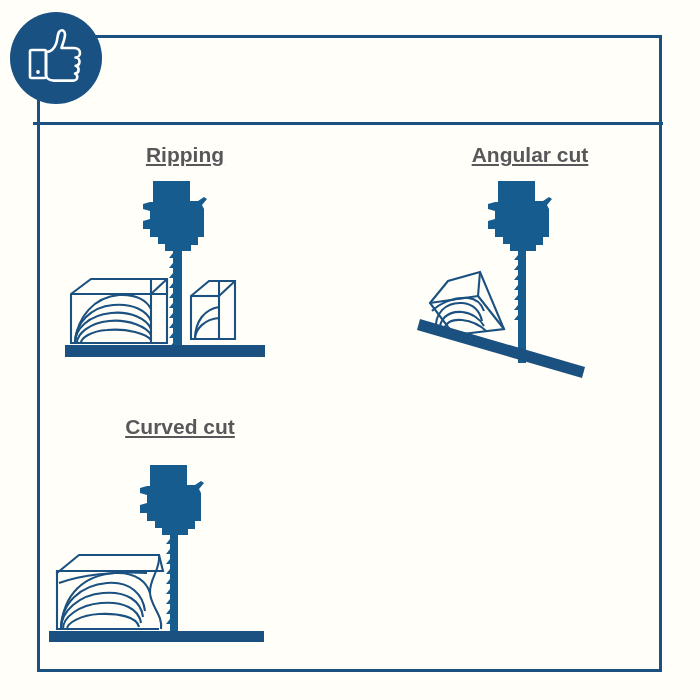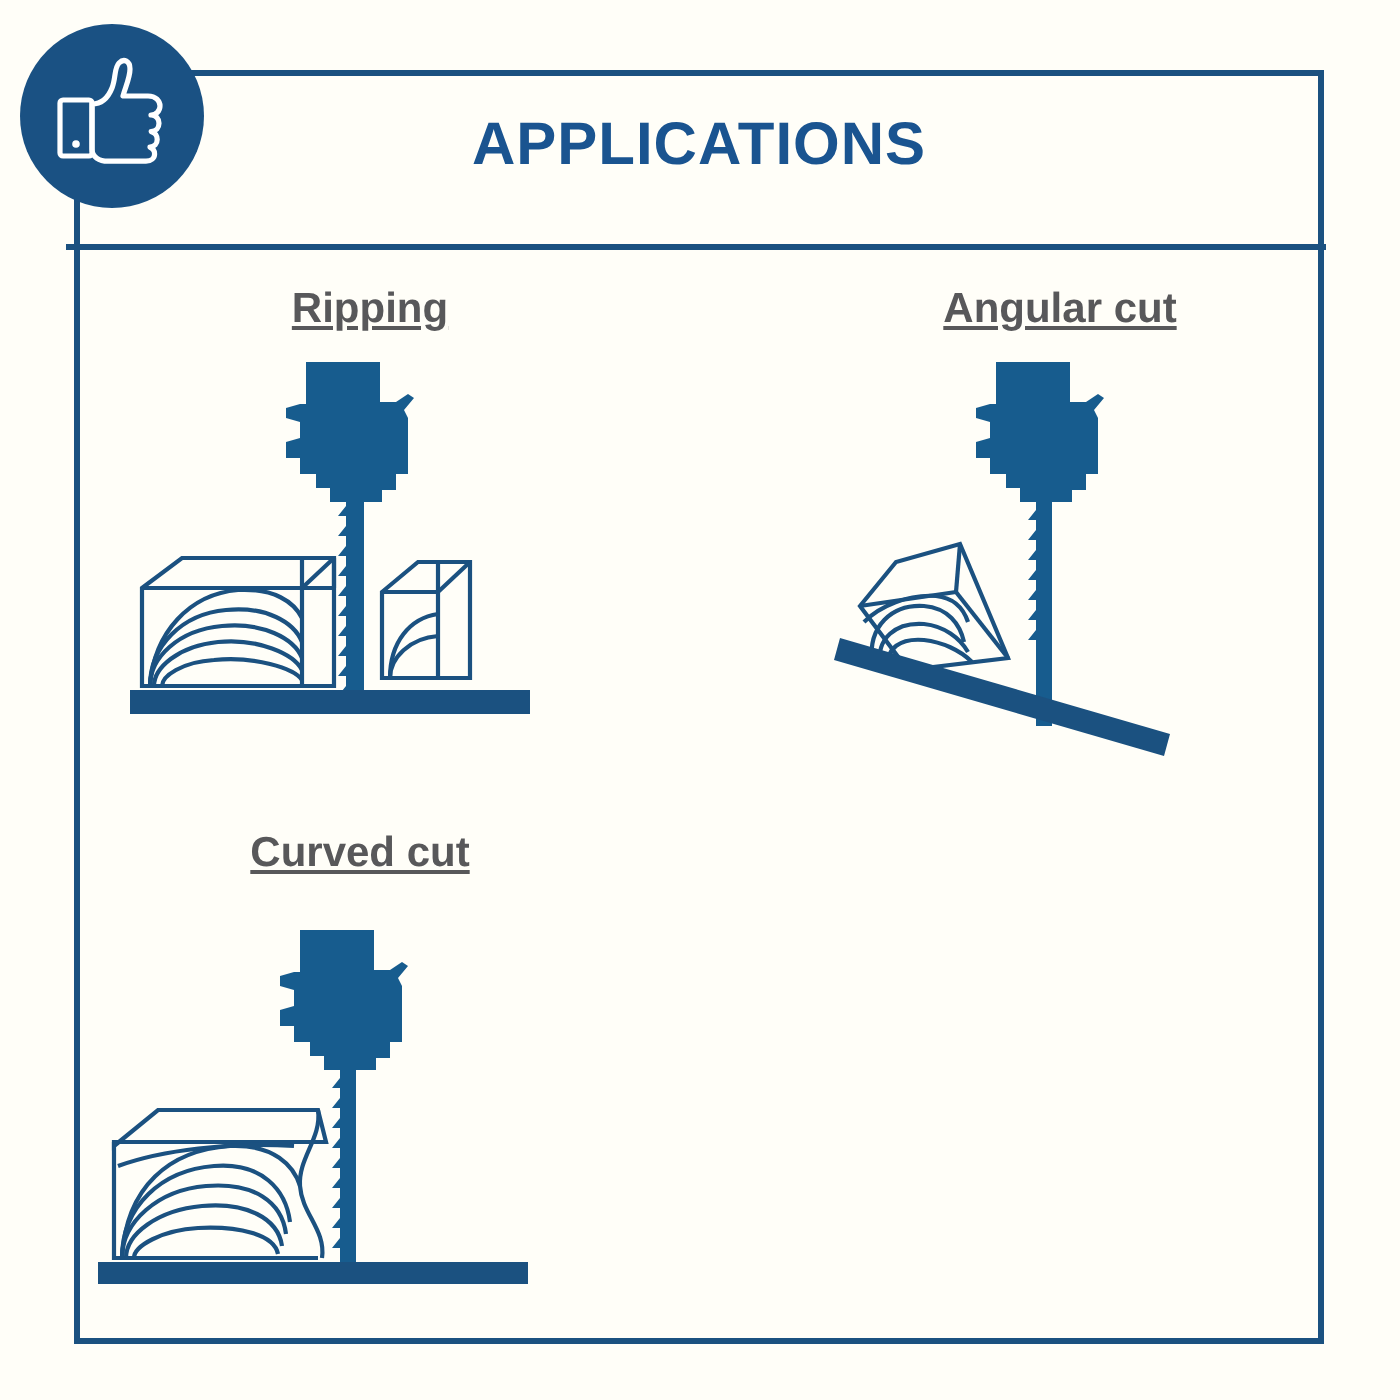--- a/index.html
+++ b/index.html
@@ -84,21 +84,20 @@
                  C52 17 55 18.5 55 22.5 C55 27 52.5 32 51.5 36
                  L64 36 C68 36 70 38.5 70 41 C70 43.5 68 45.5 65.5 45.5
                  C68 45.5 69.5 47.5 69.5 49.6 C69.5 51.8 68 53.6 65.6 53.8
                  C67.6 54.2 68.6 56 68.6 57.8 C68.6 59.8 67.2 61.4 65 61.6
                  C66.6 62.2 67.3 63.6 67.3 65 C67.3 67 65.6 68.6 63 68.6
                  L44 68.6 C39.5 68.6 36 66.4 36 62.5 Z"></path>
       </g>
     </svg>
   </div>
 
-  <div class="title">APPLICATIONS</div>
   <div class="divider"></div>
 
   <div class="panel" id="panel-ripping">
     <div class="panel-label">Ripping</div>
     <svg class="panel-art" width="260" height="210" viewBox="0 0 260 210">
 
       <path d="M98 10 L135 10 L135 30 L143 30 L149 26 L152 28 L147 34 L149 38 L149 66
                L143 66 L143 74 L136 74 L136 80 L110 80 L110 73 L103 73 L103 66 L95 66
                L95 58 L88 58 L88 50 L95 48 L95 40 L88 38 L88 33 L95 31 L98 31 Z" fill="#175C8E"></path>
 

